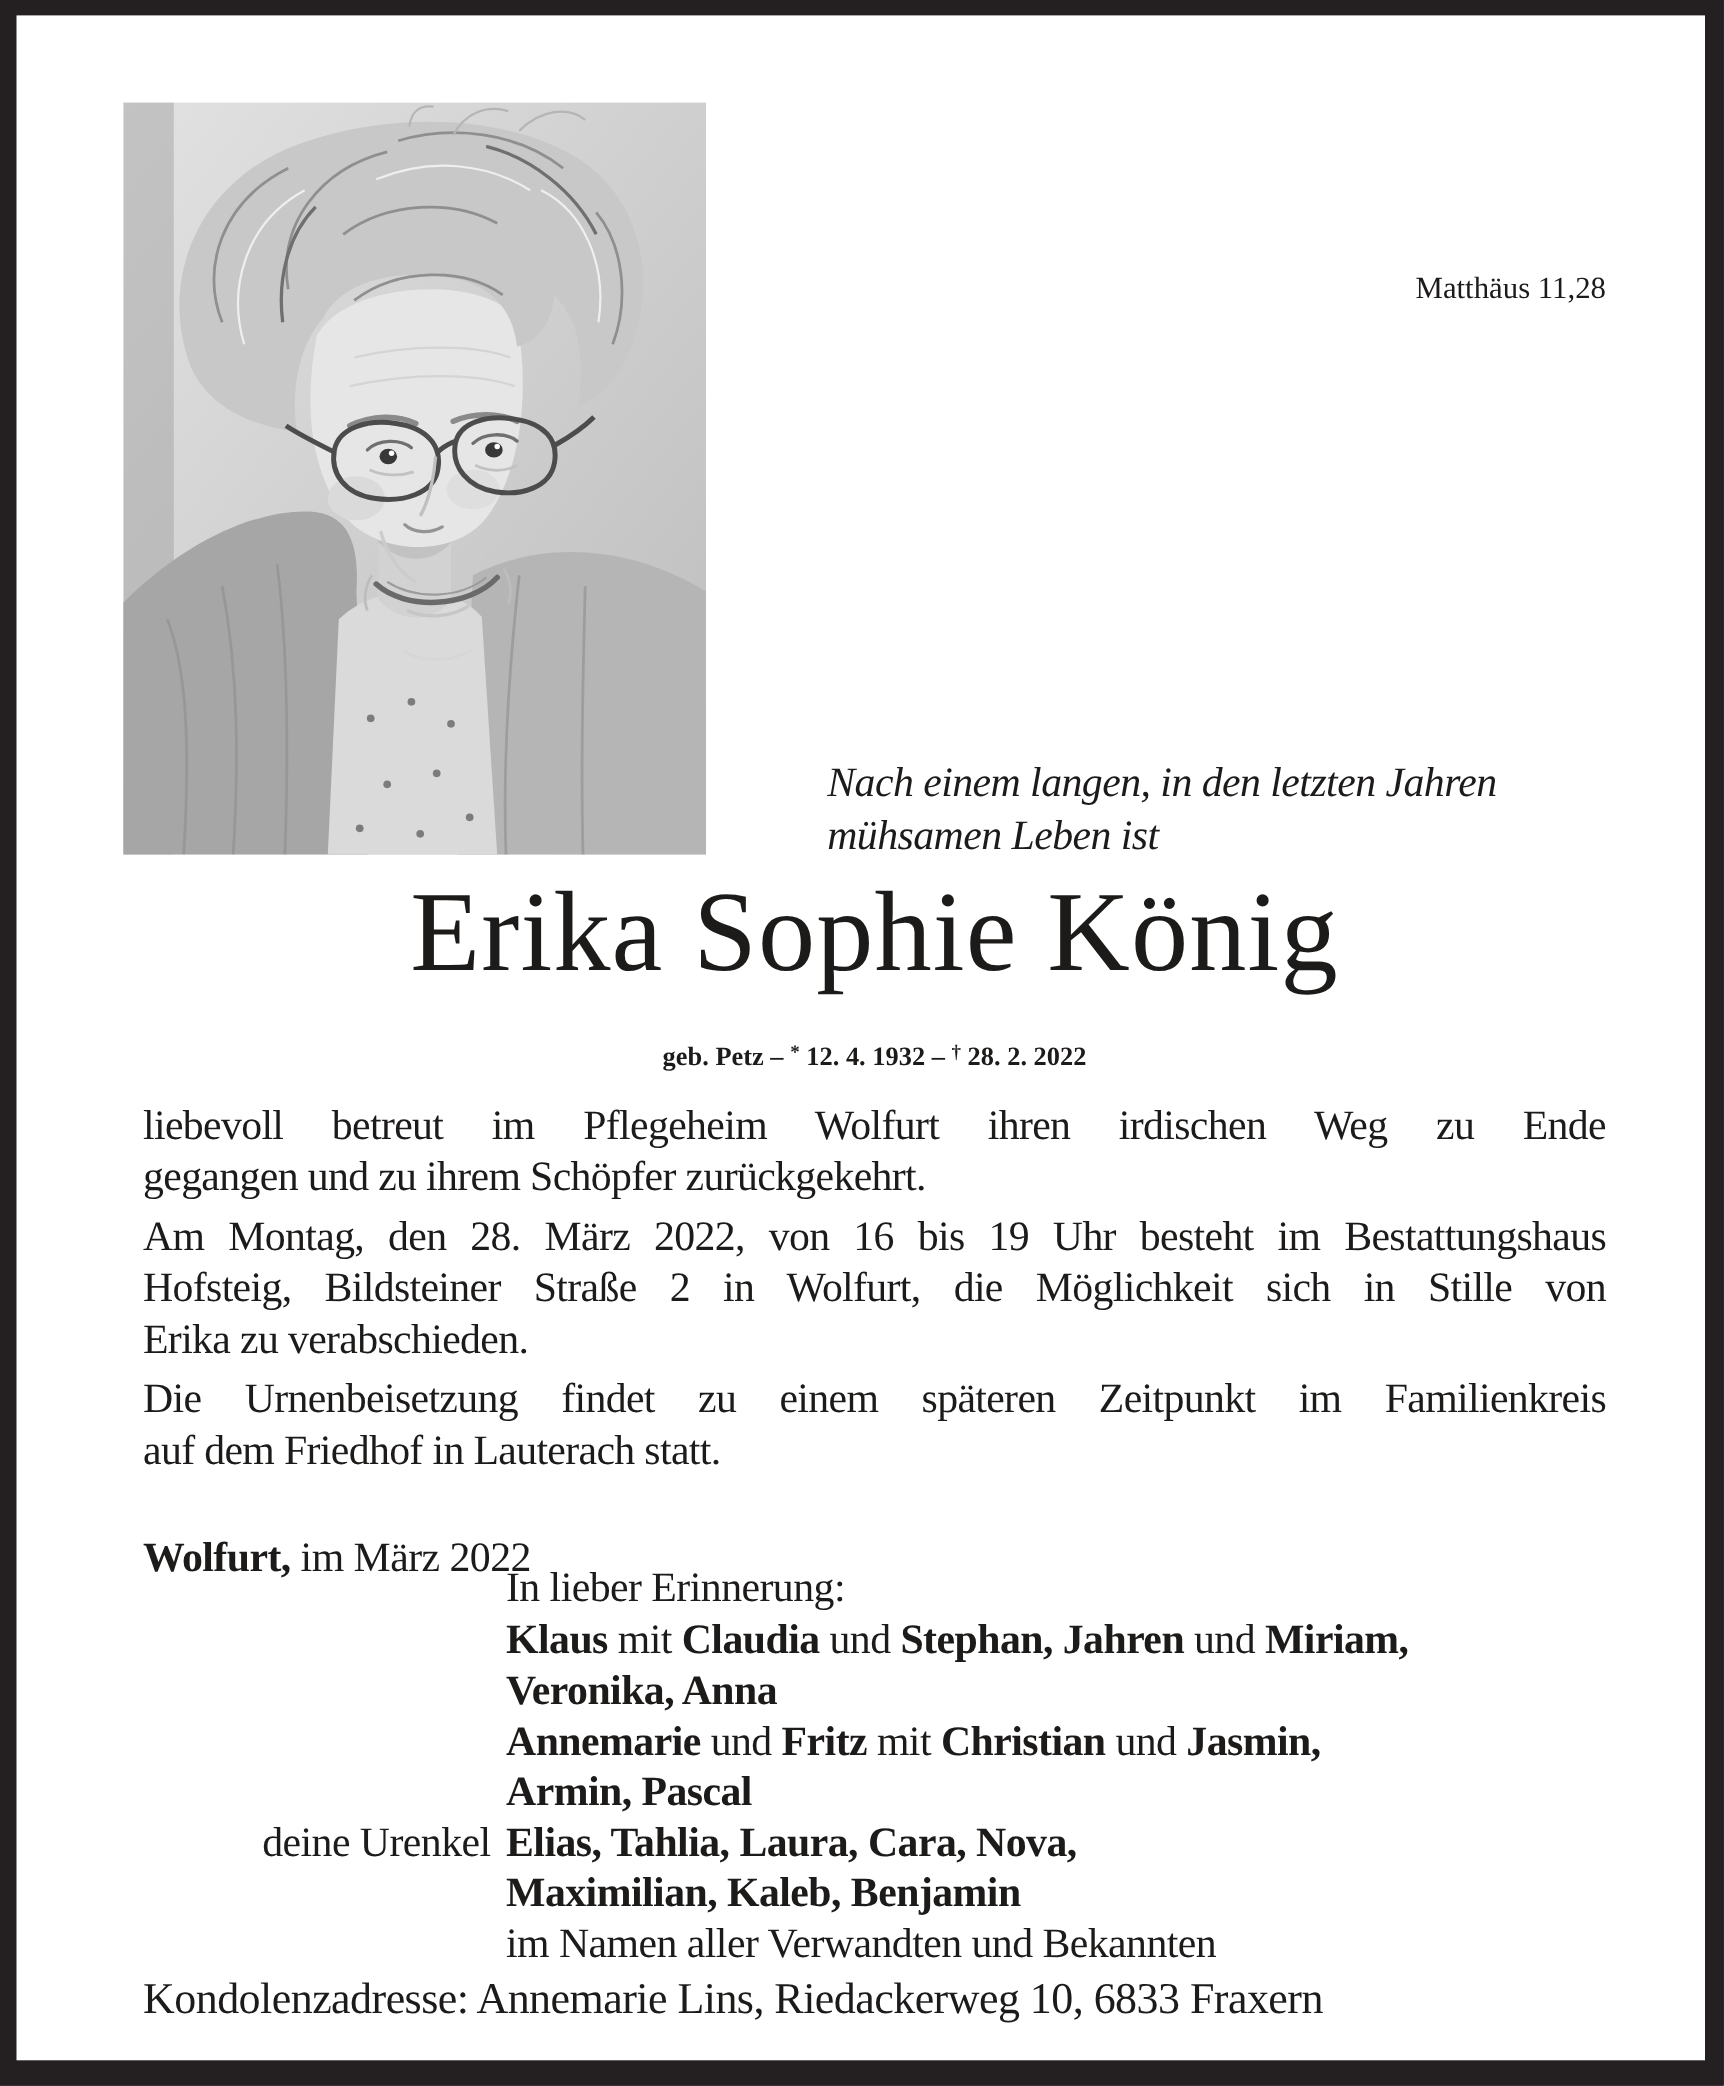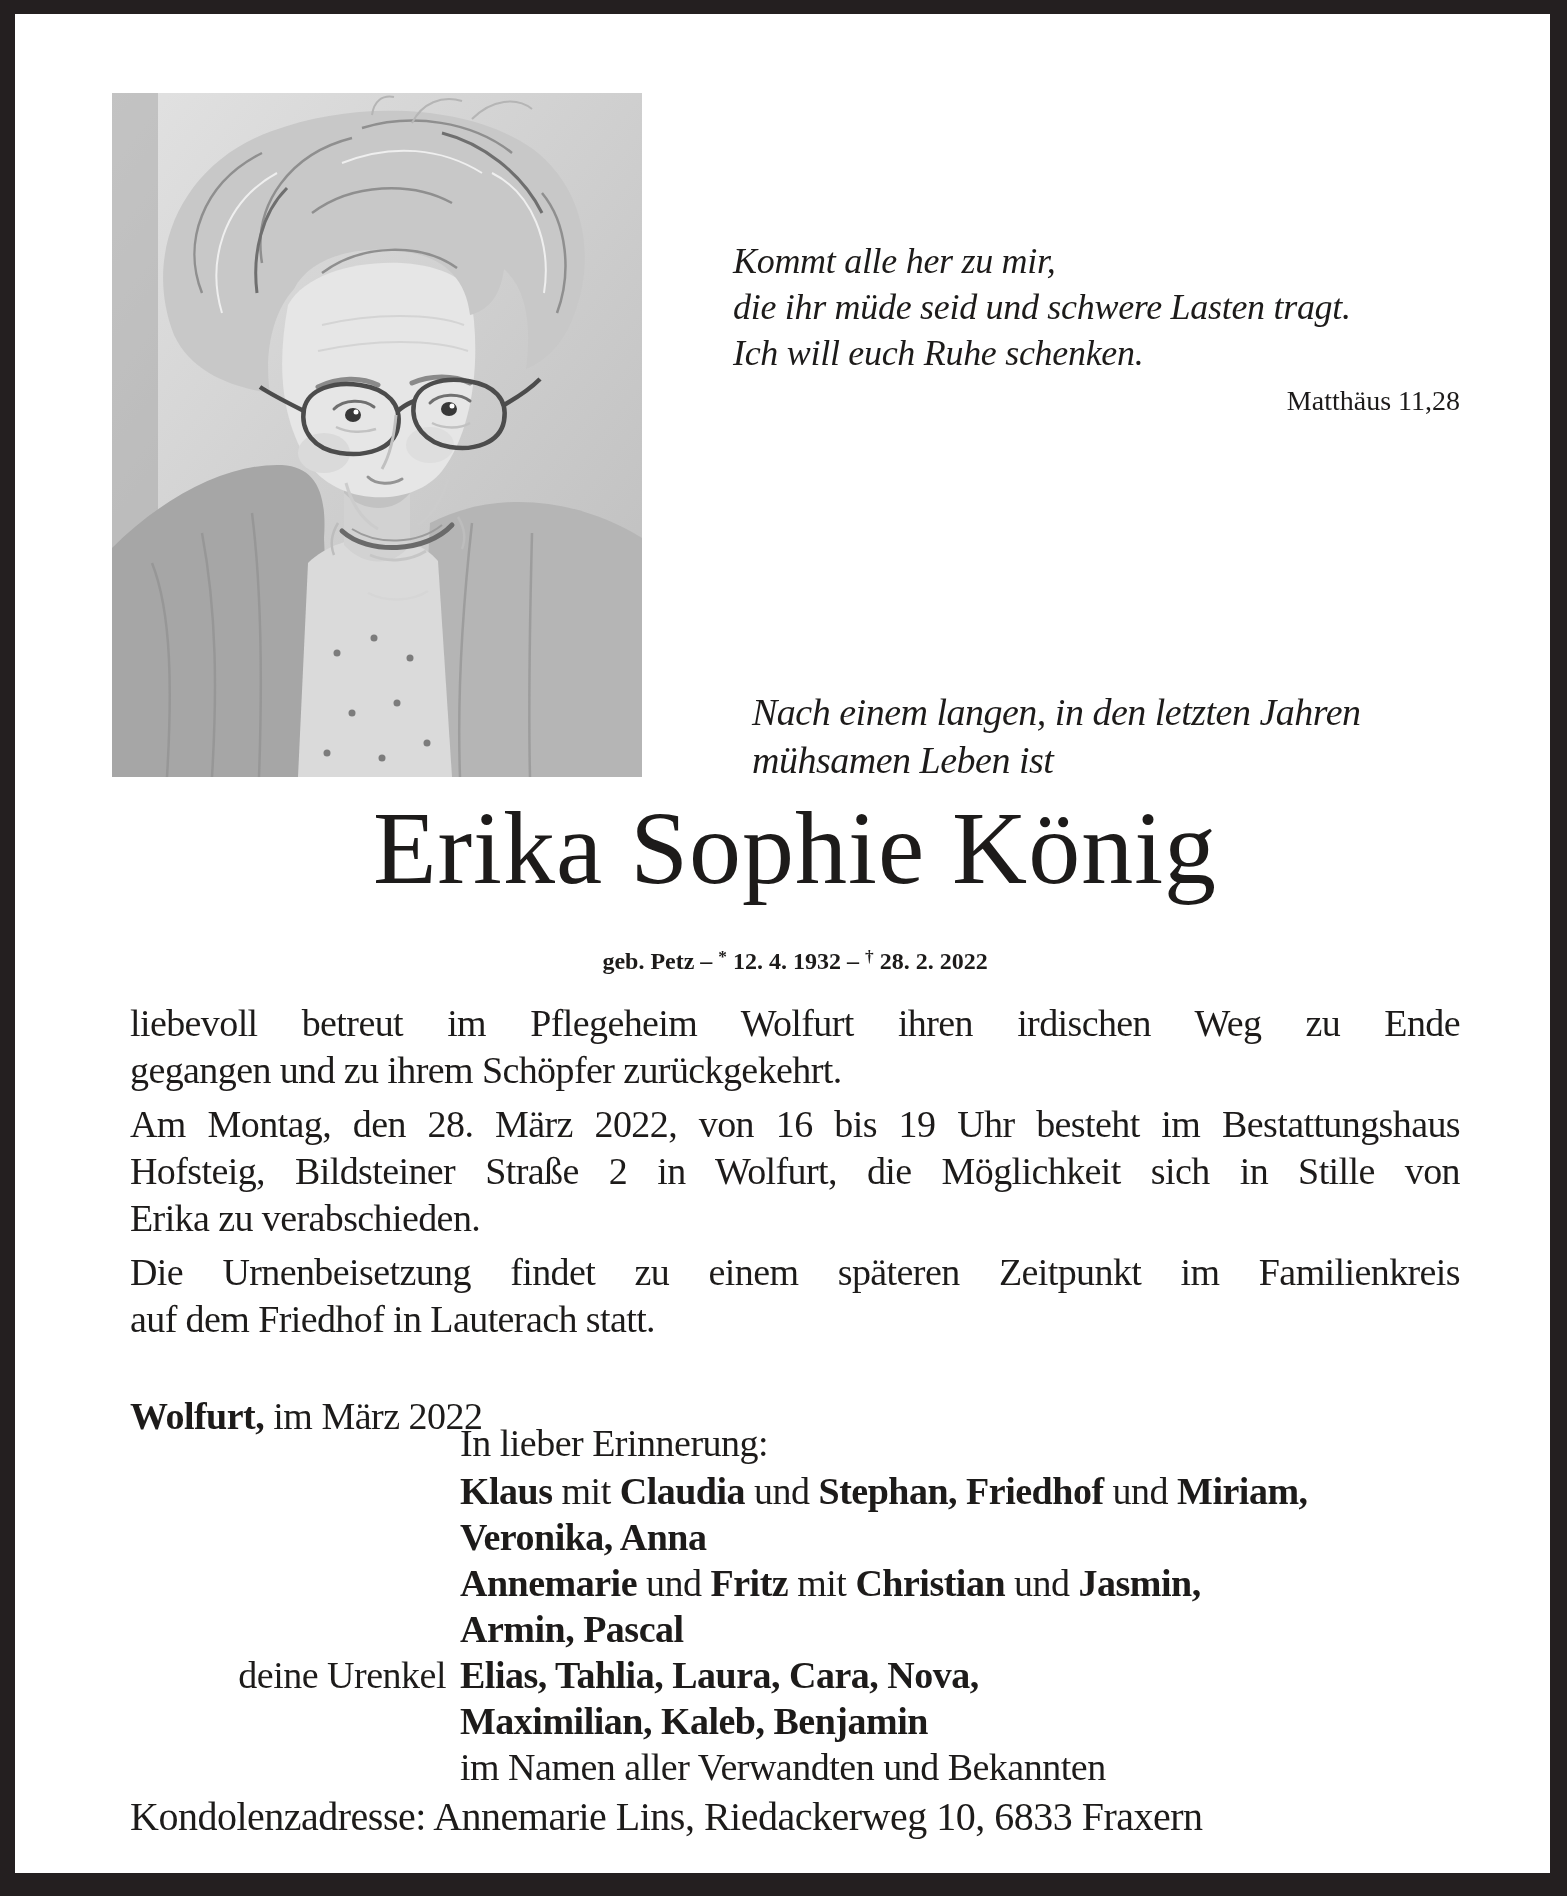--- a/index.html
+++ b/index.html
@@ -191,25 +191,20 @@
         <path d="M258,462 C276,470 298,468 314,458" stroke="#c6c6c6" stroke-width="3" fill="none"></path>
         <path d="M256,500 C276,510 300,508 316,498" stroke="#d6d6d6" stroke-width="2.5" fill="none"></path>
         <g stroke="#bdbdbd" stroke-width="2.5" fill="none">
           <path d="M226,430 C220,440 218,452 222,462"></path>
           <path d="M346,424 C352,434 354,446 350,456"></path>
         </g>
       </svg>
     </div>
 
     <div class="quote">
-      <div>
-          <div class="line">Kommt alle her zu mir,</div>
-          <div class="line">die ihr müde seid und schwere Lasten tragt.</div>
-          <div class="line">Ich will euch Ruhe schenken.</div>
-        </div>
       <div class="quote-attr">Matthäus 11,28</div>
     </div>
 
     <div class="intro">
         <div class="line">Nach einem langen, in den letzten Jahren</div>
         <div class="line">mühsamen Leben ist</div>
       </div>
 
     <h1 class="name">Erika Sophie König</h1>
 
@@ -234,21 +229,21 @@
     <div class="dateline"><span class="b">Wolfurt,</span><span> im März 2022</span></div>
 
     <div class="remembrance">
       <div class="rem-row rem-head-row">
         <span class="rem-label"></span>
         <span class="rem-content">In lieber Erinnerung:</span>
       </div>
       <div>
           <div class="rem-row">
             <span class="rem-label"></span>
-            <span class="rem-content"><span class="b">Klaus</span><span> mit </span><span class="b">Claudia</span><span> und </span><span class="b">Stephan, Friedhof</span><span> und </span><span class="b">Miriam,</span></span>
+            <span class="rem-content"><span class="b">Klaus</span><span> mit </span><span class="b">Claudia</span><span> und </span><span class="b">Stephan, Jahren</span><span> und </span><span class="b">Miriam,</span></span>
           </div>
           <div class="rem-row">
             <span class="rem-label"></span>
             <span class="rem-content"><span class="b">Veronika, Anna</span></span>
           </div>
           <div class="rem-row">
             <span class="rem-label"></span>
             <span class="rem-content"><span class="b">Annemarie</span><span> und </span><span class="b">Fritz</span><span> mit </span><span class="b">Christian</span><span> und </span><span class="b">Jasmin,</span></span>
           </div>
           <div class="rem-row">

